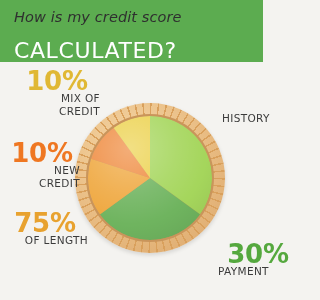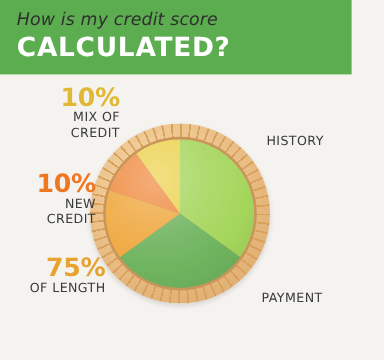--- a/index.html
+++ b/index.html
@@ -18,44 +18,44 @@
     width: 300px;
     height: 300px;
     background: #f4f3f0;
     overflow: hidden;
   }
 
   
   #header {
     position: absolute;
     left: 0; top: 0;
-    width: 293px;
+    width: 263px;
     height: 62px;
     background: #5cac50;
     box-sizing: border-box;
     padding: 8px 0 0 14px;
   }
   #header-line1 {
     font-family: "DejaVu Sans", sans-serif;
     font-style: italic;
     font-weight: 400;
     font-size: 14.5px;
     color: #2f2f2f;
     letter-spacing: 0.1px;
     line-height: 18px;
     white-space: nowrap;
   }
   #header-line2 {
     font-family: "DejaVu Sans", sans-serif;
-    font-weight: bold;
+    font-weight: normal;
     font-size: 22px;
     color: #ffffff;
     letter-spacing: 0.6px;
     line-height: 26px;
-    margin-top: 2px;
+    margin-top: 12px;
     white-space: nowrap;
   }
 
   
   #pie-wrap {
     position: absolute;
     left: 75px;
     top: 103px;
     width: 150px;
     height: 150px;
@@ -102,24 +102,25 @@
                 rgba(0,0,0,0.00) 62%,
                 rgba(0,0,0,0.10) 100%);
     pointer-events: none;
   }
 
   
   .callout { position: absolute; }
   .pct {
     font-family: "DejaVu Sans", sans-serif;
     font-weight: bold;
-    font-size: 21px;
+    font-size: 26px;
     line-height: 22px;
     letter-spacing: -0.2px;
     white-space: nowrap;
+    text-align: center;
   }
   .cap {
     font-family: "DejaVu Sans", sans-serif;
     font-weight: normal;
     font-size: 10.5px;
     line-height: 12.5px;
     letter-spacing: 0.35px;
     color: #3b3b3b;
     white-space: nowrap;
   }
@@ -174,16 +175,17 @@
   <div class="callout align-right" id="callout-length">
     <div class="pct" style="color: rgb(232, 162, 47);">75%</div>
     <div class="cap">OF LENGTH</div>
   </div>
 
   <div class="callout align-left" id="callout-payment">
     <div class="cap">HISTORY</div>
   </div>
 
   <div class="callout align-left" id="callout-cap">
+    <div class="pct" style="color: rgb(85, 168, 62);">30%</div>
     <div class="cap">PAYMENT</div>
   </div>
 
 </div>
 
 </body></html>

